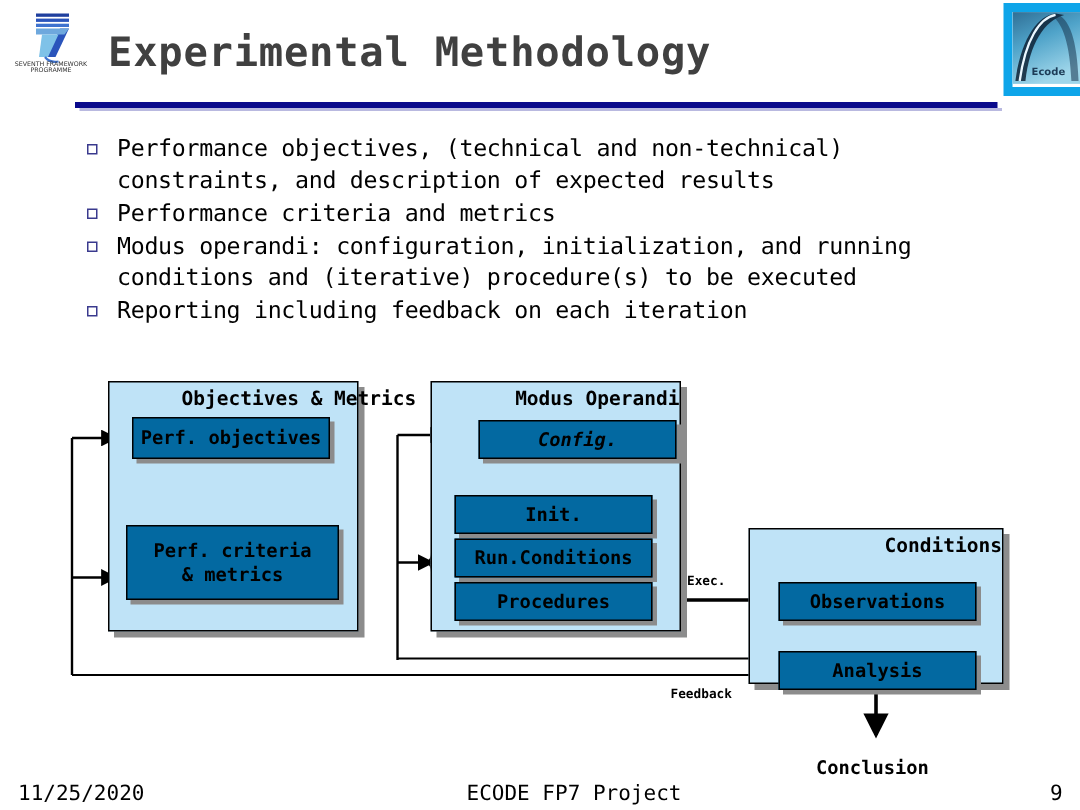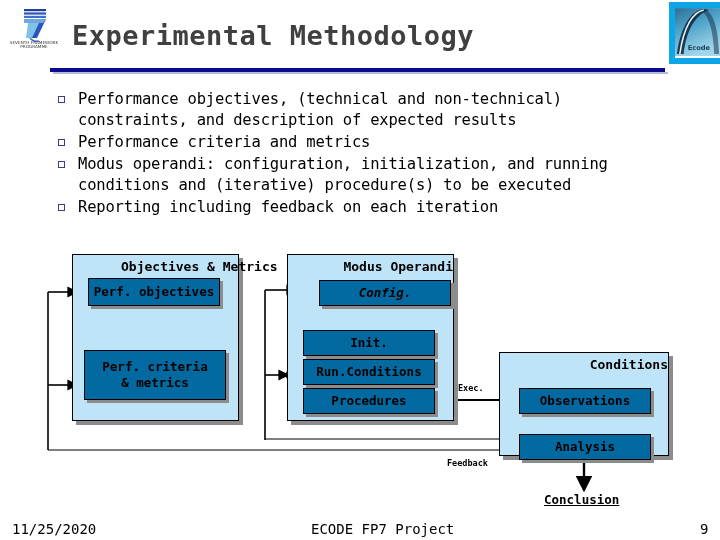--- a/index.html
+++ b/index.html
@@ -274,18 +274,18 @@
   <div class="node" style="left:519px; top:194px; width:130px; height:24px;">
     <span>Analysis</span>
   </div>
   <div class="node" style="left:519px; top:148px; width:130px; height:24px;">
     <span>Observations</span>
   </div>
 
   <div class="edge-label" style="left:458px; top:143px;">Exec.</div>
   <div class="edge-label" style="left:447px; top:218px;">Feedback</div>
 
-  <div class="plain-label" style="left:544px; top:252px;text-decoration:underline;">Conclusion</div>
+  <div class="plain-label" style="left:544px; top:264px;">Conclusion</div>
 </div>
 
 <div class="footer-text" id="footer-date">11/25/2020</div>
 <div class="footer-text" id="footer-title">ECODE FP7 Project</div>
 <div class="footer-text" id="footer-page">9</div>
 
 </body></html>

